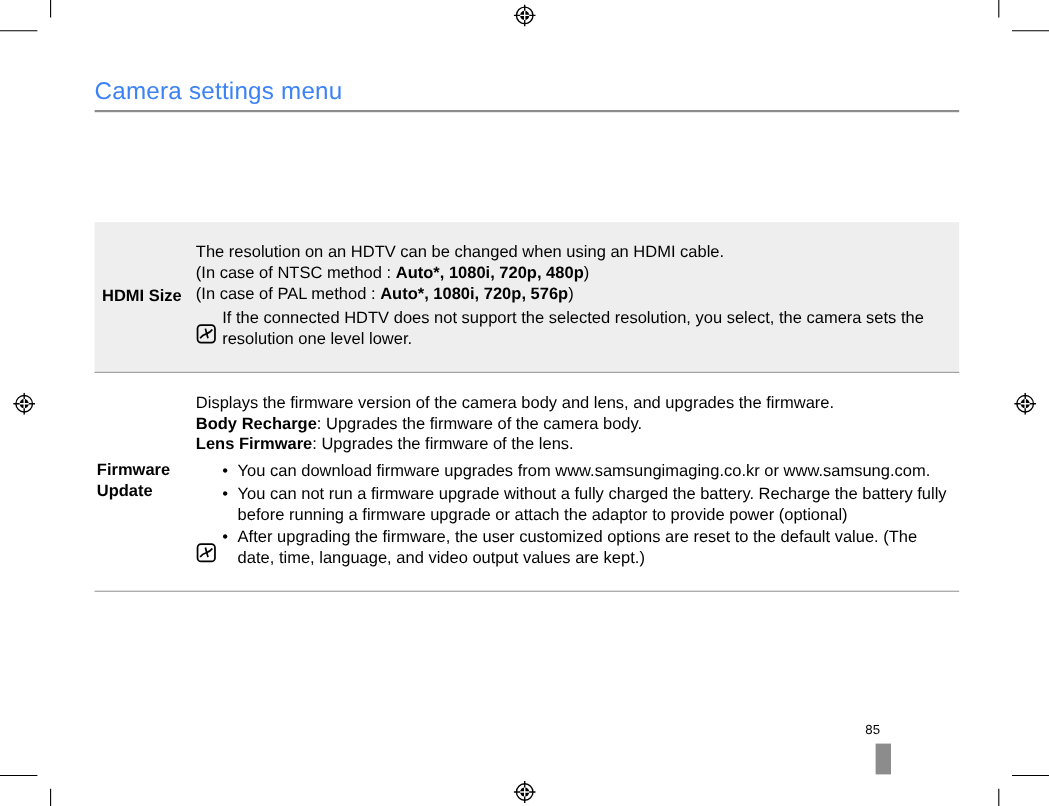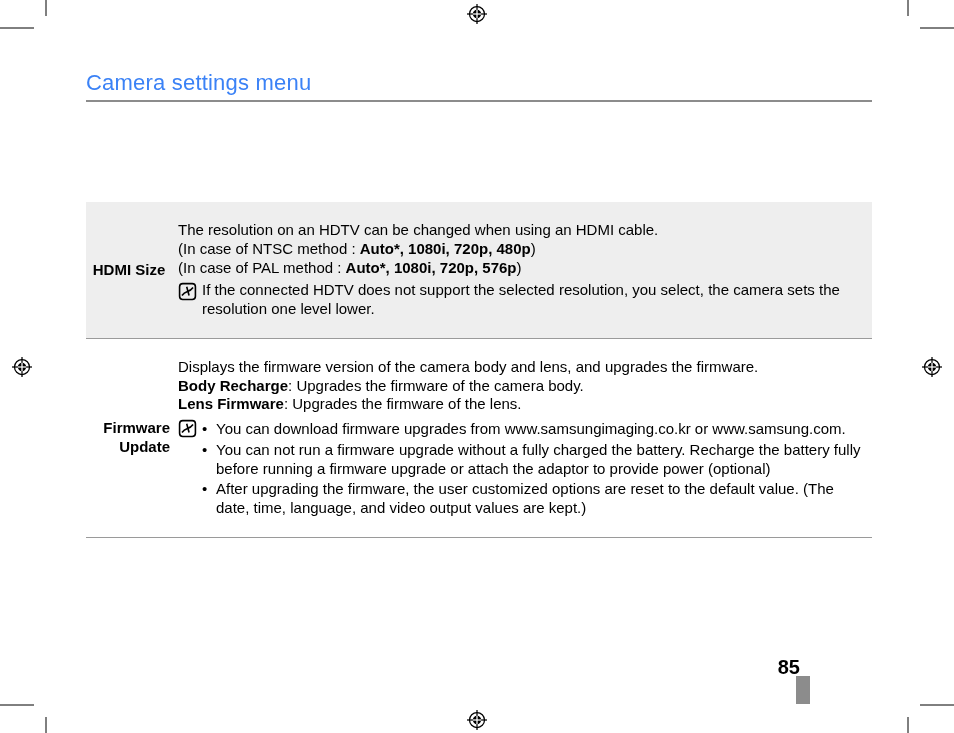--- a/index.html
+++ b/index.html
@@ -20,42 +20,41 @@
     border-bottom: 2px solid #8c8c8c;
     padding-bottom: 4px;
     letter-spacing: 0.2px;
   }
   .table-wrap { margin-top: 100px; width: 786px; font-size: 15px; line-height: 1.25; }
   .row { display: flex; }
   .row + .row { }
   .label-cell {
     flex: 0 0 86px;
     display: flex; align-items: center; justify-content: center;
-    font-weight: bold; text-align: right;
+    font-weight: bold; text-align: left;
     padding: 16px 2px;
   }
   .desc-cell { flex: 1 1 auto; padding: 19px 6px; }
   .shaded { background: #eeeeee; }
   .row-sep { border-bottom: 1px solid #9a9a9a; }
-  .note-line { display: flex; align-items: flex-start; margin-top: 4px; }
+  .note-line { display: flex; align-items: flex-end; margin-top: 4px; }
   .note-icon { flex: 0 0 24px; margin-top: 1px; }
   .note-icon svg {}
   .note-text { flex: 1 1 auto; }
   .bullets { list-style: none; padding: 0; }
   .bullets li { position: relative; padding-left: 14px; margin-top: 2px; }
   .bullets li::before { content: "•"; position: absolute; left: 0; top: 0; }
   .bold { font-weight: bold; }
   
   .page-num {
     position: absolute;
     right: 154px;
     top: 656px;
-    font-size: 20px;
+    font-size: 12px;
     text-align: right;
-    font-weight: bold;
   }
   .thumb-tab {
     position: absolute;
     right: 144px;
     top: 676px;
     width: 14px; height: 28px;
     background: #8c8c8c;
   }
 </style>
 </head>

